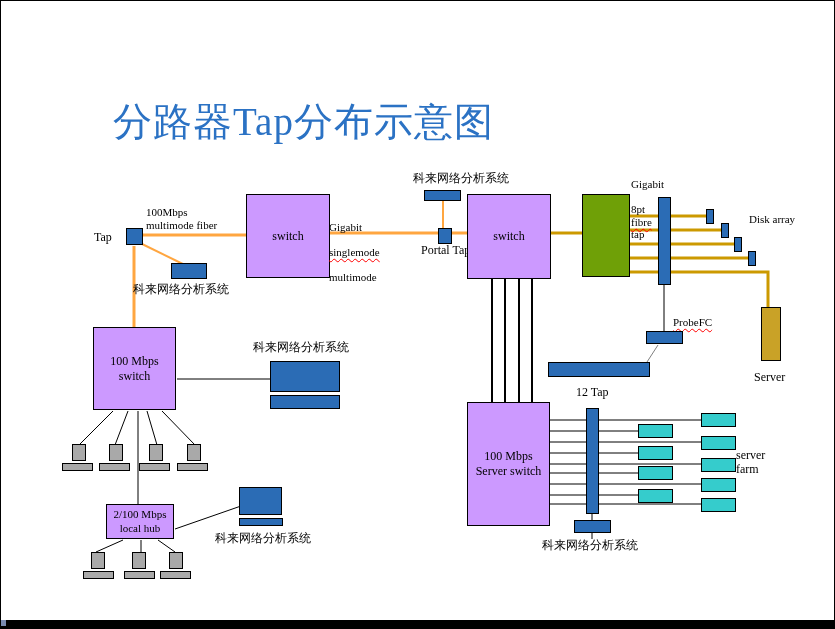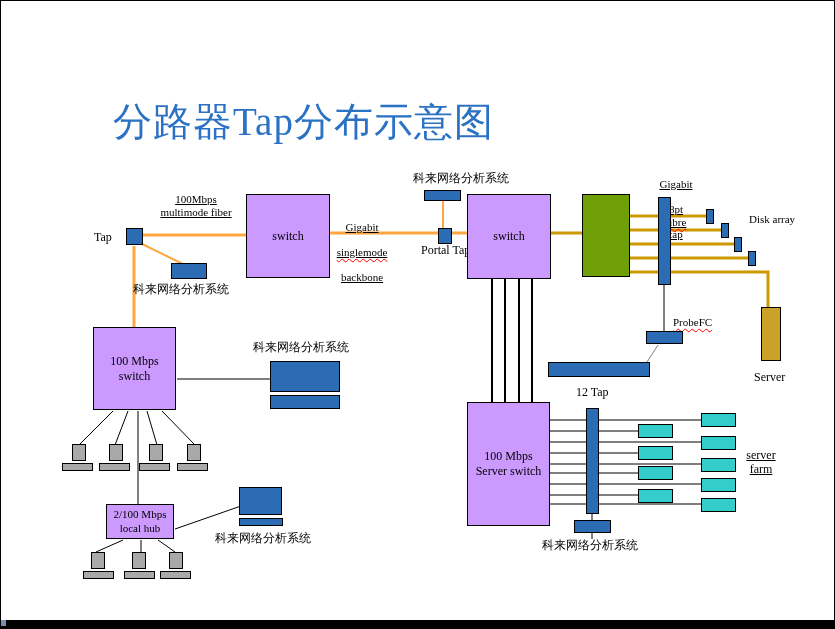--- a/index.html
+++ b/index.html
@@ -4,21 +4,21 @@
 <style>
   html,body { margin:0; padding:0; background:#fff; }
   #slide {
     position:relative; width:835px; height:629px; background:#ffffff;
     border:1px solid #000; box-sizing:border-box; overflow:hidden;
     font-family:"Liberation Serif","DejaVu Serif",serif; color:#000;
   }
   #wires { position:absolute; left:0; top:0; width:835px; height:629px; }
 
   .lbl { position:absolute; font-size:11px; line-height:1.15; white-space:pre-line; }
-  .ctr { text-align:center;text-decoration:underline; }
+  .ctr { text-align:left; }
   .cjk { font-size:12px; letter-spacing:0px; }
   .sq  { text-decoration:underline; text-decoration-style:wavy; text-decoration-color:#ff0000; text-decoration-thickness:1px; text-underline-offset:2px; }
 
   .box { position:absolute; box-sizing:border-box; border:1px solid #000; }
   .purple { background:var(--purple); display:flex; align-items:center; justify-content:center;
             text-align:center; font-size:12px; line-height:1.25; white-space:pre-line; }
   .blue   { background:var(--blue); }
   .teal   { background:var(--teal); }
   .greenb { background:var(--green); }
   .goldb  { background:var(--gold-fill); }
@@ -88,30 +88,30 @@
       <line x1="657" y1="344" x2="646" y2="361"></line>
       <line x1="591" y1="513" x2="591" y2="520" stroke-width="2"></line>
       <line x1="591" y1="532" x2="591" y2="538" stroke-width="2"></line>
     </g>
   </svg>
 
   <div id="title">分路器Tap分布示意图</div>
 
   <div class="lbl" style="left:93px; top:230px; font-size:12px;">Tap</div>
   <div class="box blue" style="left:125px; top:227px; width:17px; height:17px;"></div>
-  <div class="lbl ctr" style="left:145px; top:192px; width:100px;">100Mbps
+  <div class="lbl ctr" style="left:145px; top:205px; width:100px;">100Mbps
 multimode fiber</div>
   <div class="box purple" style="left:245px; top:193px; width:84px; height:84px;">switch</div>
   <div class="box blue" style="left:170px; top:262px; width:36px; height:16px;"></div>
   <div class="lbl cjk" style="left:132px; top:282px;">科来网络分析系统</div>
 
   <div class="lbl ctr" style="left:328px; top:207px; width:66px;">
     <span>Gigabit</span><br>
     <span class="sq">singlemode</span><br>
-    <span>backbone</span>
+    <span>multimode</span>
   </div>
   <div class="box blue" style="left:423px; top:189px; width:37px; height:11px;"></div>
   <div class="lbl cjk" style="left:412px; top:171px;">科来网络分析系统</div>
   <div class="box blue" style="left:437px; top:227px; width:14px; height:16px;"></div>
   <div class="lbl" style="left:420px; top:243px; font-size:12px;">Portal Tap</div>
   <div class="box purple" style="left:466px; top:193px; width:84px; height:85px;">switch</div>
 
   <div class="box greenb" style="left:581px; top:193px; width:48px; height:83px;"></div>
   <div class="lbl ctr" style="left:630px; top:164px; width:90px;">
     <span>Gigabit</span><br>

